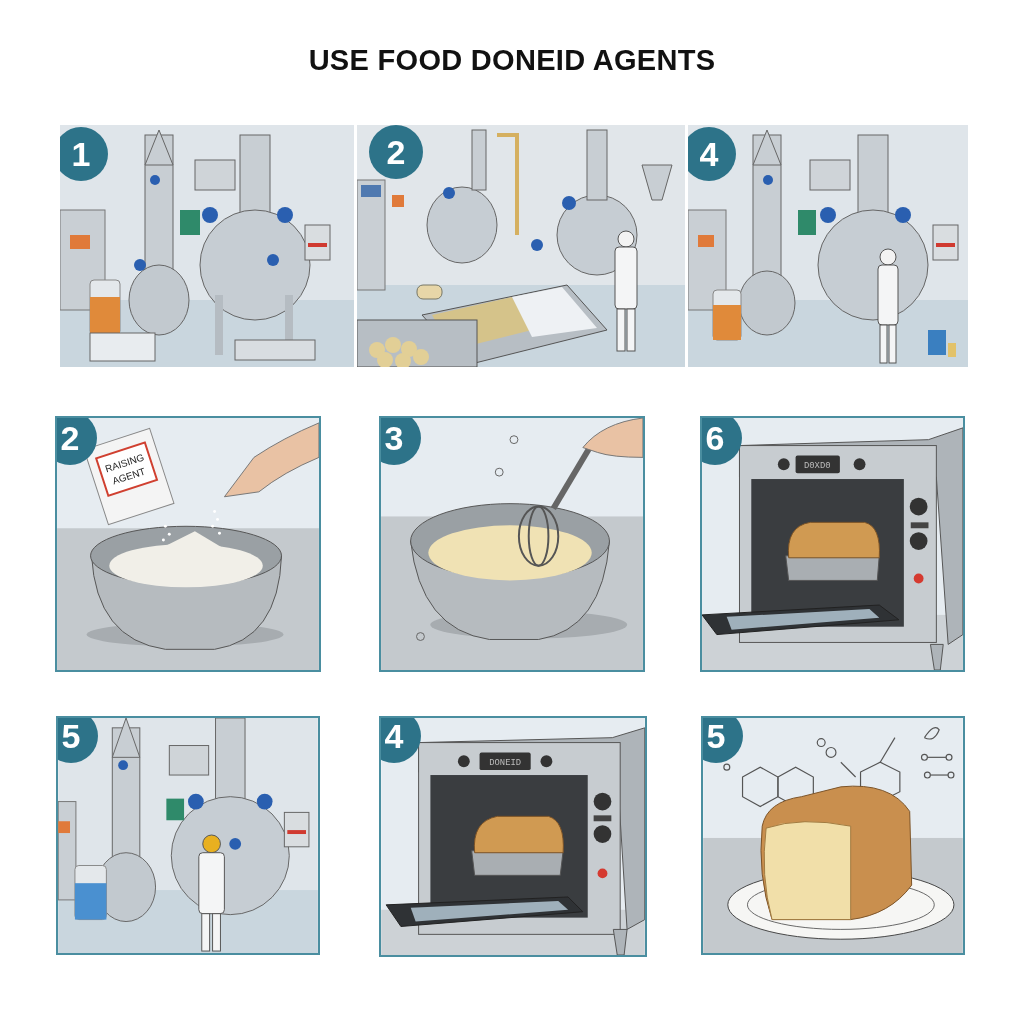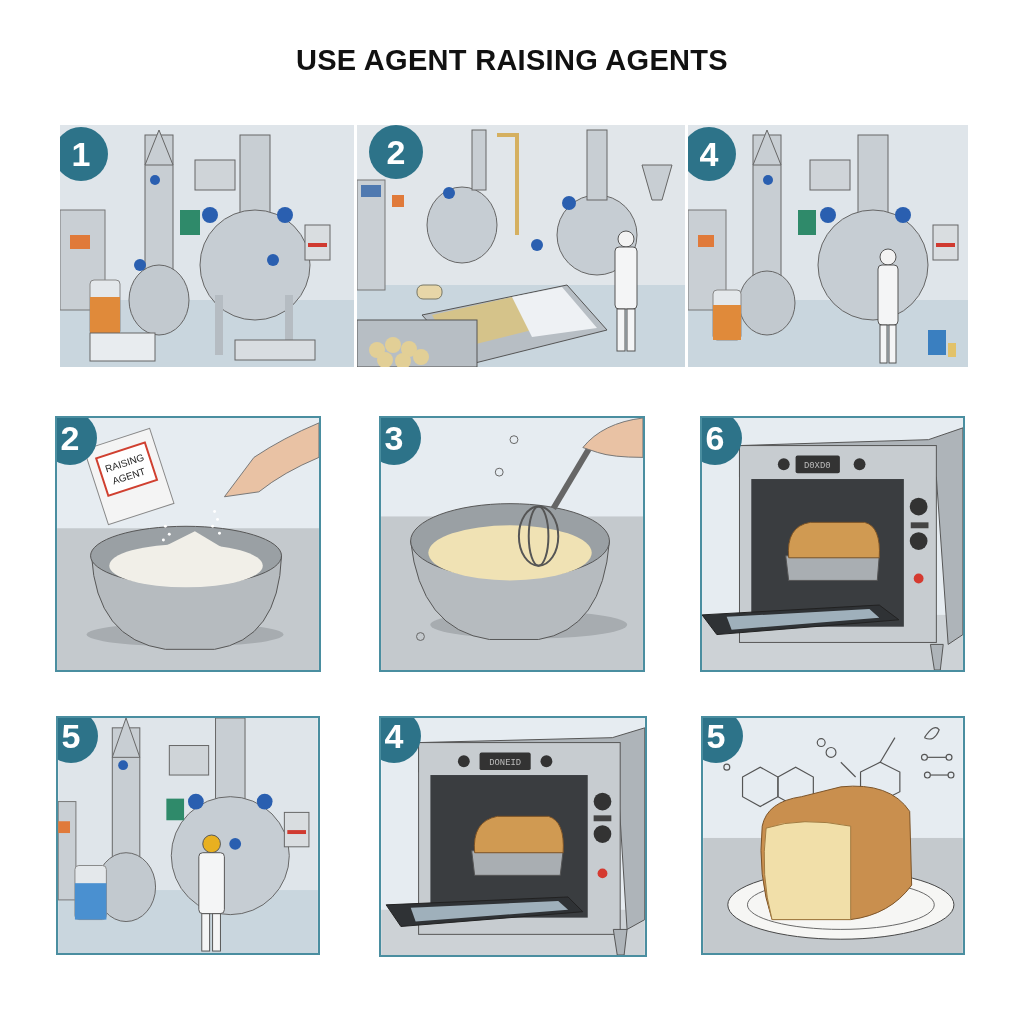--- a/index.html
+++ b/index.html
@@ -6,21 +6,21 @@
   body { width:1024px; height:1024px; position:relative; overflow:hidden; font-family:"Liberation Sans", sans-serif; }
   .title { position:absolute; top:44px; left:0; width:1024px; text-align:center; font-weight:bold; font-size:29px; color:#111; letter-spacing:0.3px; }
   .panel { position:absolute; overflow:hidden; }
   .panel.framed { border:2px solid #4a8ea0; box-sizing:border-box; }
   .badge { position:absolute; width:54px; height:54px; border-radius:50%; background:#2d7389; color:#fff; font-weight:bold; font-size:34px; display:flex; align-items:center; justify-content:center; z-index:5; }
   .panel svg { position:absolute; left:0; top:0; width:100%; height:100%; }
 </style>
 </head>
 <body>
 
-<div class="title">USE AGENT RAISING AGENTS</div>
+<div class="title">USE FOOD DONEID AGENTS</div>
 
 <div class="panel" style="left:60px;top:125px;width:294px;height:242px;">
   <svg viewBox="0 0 294 242">
     <rect width="294" height="242" fill="#dfe5ea"></rect>
     <rect y="175" width="294" height="67" fill="#c9d6de"></rect>
     <rect x="0" y="85" width="45" height="100" fill="#c9cfd4" stroke="#777"></rect>
     <rect x="10" y="110" width="20" height="14" fill="#e07a3a"></rect>
     <rect x="85" y="10" width="28" height="190" fill="#c8ced3" stroke="#666"></rect>
     <polygon points="85,40 99,5 113,40" fill="#c8ced3" stroke="#666"></polygon>
     <ellipse cx="99" cy="175" rx="30" ry="35" fill="#c2c9cf" stroke="#666"></ellipse>

